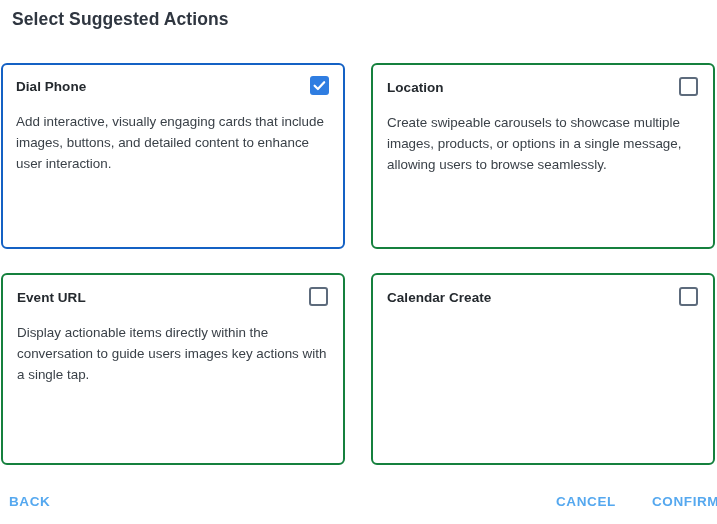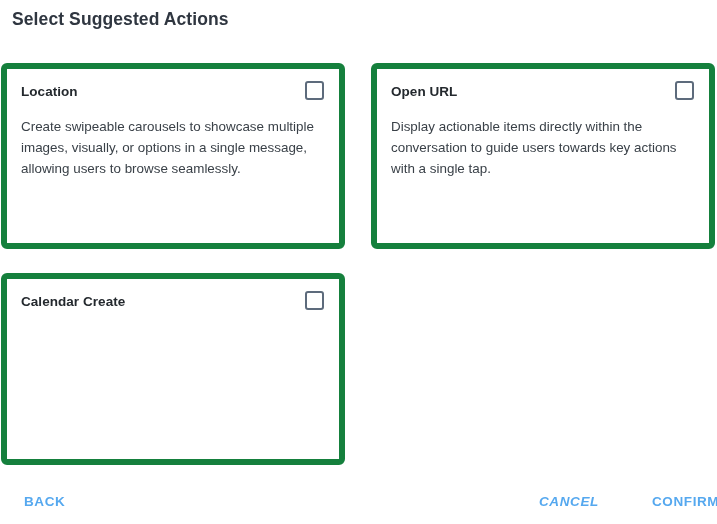--- a/index.html
+++ b/index.html
@@ -41,21 +41,21 @@
     display: grid;
     grid-template-columns: 344px 344px;
     grid-template-rows: 186px 192px;
     column-gap: 26px;
     row-gap: 24px;
   }
 
   .card {
     box-sizing: border-box;
     background: #ffffff;
-    border: 6px solid #15803d;
+    border: 2px solid #15803d;
     border-radius: 6px;
     padding: 13px 15px 13px 14px;
     position: relative;
   }
 
   .card.selected {
     border: 2px solid #1461c4;
     padding: 12px 14px 12px 13px;
   }
 
@@ -121,48 +121,59 @@
     color: #55a8ef;
     letter-spacing: 0.6px;
     background: none;
     border: none;
     padding: 0;
     font-family: "Liberation Sans", sans-serif;
     cursor: pointer;
     line-height: 20px;
   }
 
-  .btn-back { left: 24px; }
-  .btn-cancel { left: 539px; font-style: italic; }
+  .btn-back { left: 9px; }
+  .btn-cancel { left: 556px; }
   .btn-confirm { left: 652px; text-align: center; }
 </style>
 </head>
 <body>
 
 <div class="page">
 
   <div class="page-title">Select Suggested Actions</div>
 
   <div class="cards-grid">
 
+    <div class="card selected">
+      <div class="card-header">
+        <div class="card-title">Dial Phone</div>
+        <div class="checkbox checked">
+          <svg width="15" height="15" viewBox="0 0 15 15" aria-hidden="true">
+            <path d="M2.6 7.7 L5.9 11.0 L12.2 4.2" stroke="#ffffff" stroke-width="2.2" fill="none" stroke-linecap="round" stroke-linejoin="round"></path>
+          </svg>
+        </div>
+      </div>
+      <div class="card-desc">Add interactive, visually engaging cards that include images, buttons, and detailed content to enhance user interaction.</div>
+    </div>
 
     <div class="card">
       <div class="card-header">
         <div class="card-title">Location</div>
         <div class="checkbox"></div>
       </div>
-      <div class="card-desc">Create swipeable carousels to showcase multiple images, visually, or options in a single message, allowing users to browse seamlessly.</div>
+      <div class="card-desc">Create swipeable carousels to showcase multiple images, products, or options in a single message, allowing users to browse seamlessly.</div>
     </div>
 
     <div class="card">
       <div class="card-header">
-        <div class="card-title">Open URL</div>
+        <div class="card-title">Event URL</div>
         <div class="checkbox"></div>
       </div>
-      <div class="card-desc">Display actionable items directly within the conversation to guide users towards key actions with a single tap.</div>
+      <div class="card-desc">Display actionable items directly within the conversation to guide users images key actions with a single tap.</div>
     </div>
 
     <div class="card">
       <div class="card-header">
         <div class="card-title">Calendar Create</div>
         <div class="checkbox"></div>
       </div>
     </div>
 
   </div>

